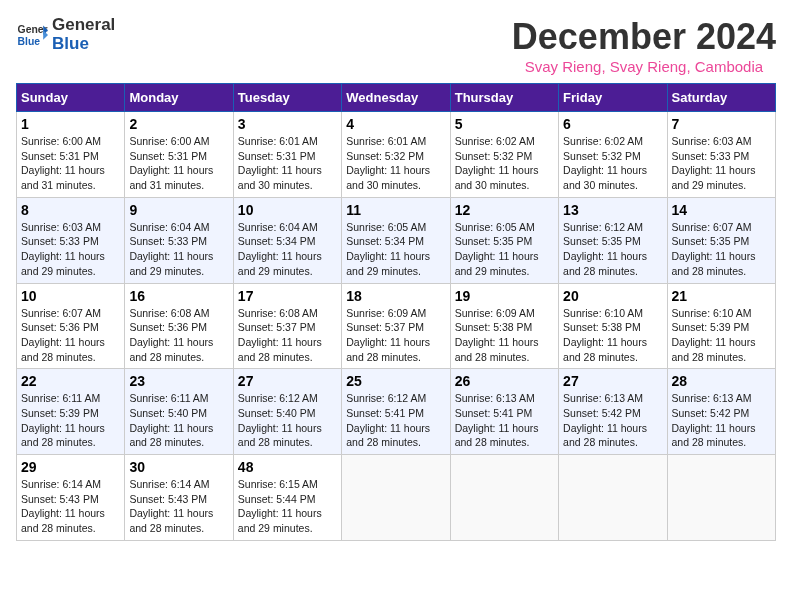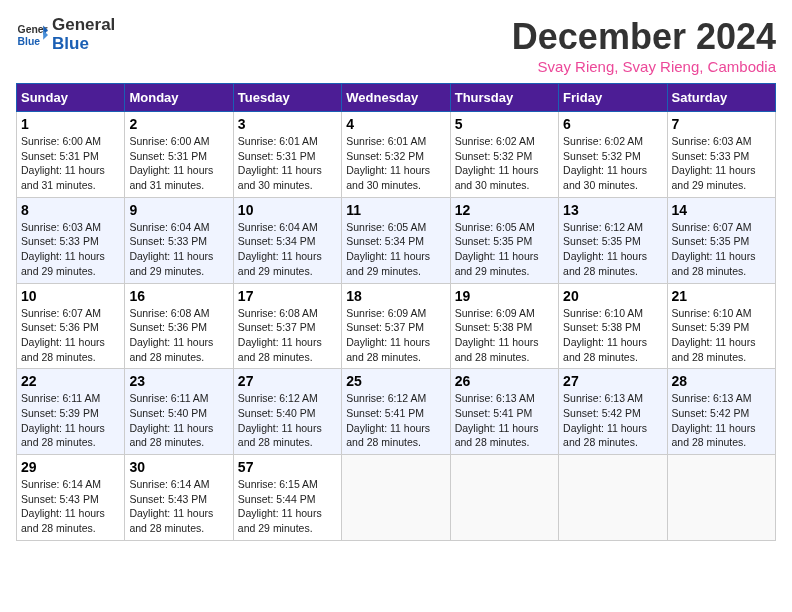--- a/index.html
+++ b/index.html
@@ -19,21 +19,21 @@
     .logo {
       display: flex;
       align-items: center;
       gap: 4px;
     }
     .logo-icon {
       width: 32px;
       height: 32px;
     }
     .title-area {
-      text-align: right;
+      text-align: center;
     }
     .month-title {
       font-size: 36px;
       font-weight: bold;
       color: #333;
     }
     .location-title {
       font-size: 15px;
       color: #ec4899;
     }
@@ -325,21 +325,21 @@
 and 28 minutes.</div>
         </td>
         <td>
           <span class="day-num">30</span>
           <div class="day-info" style="white-space: pre-line;">Sunrise: 6:14 AM
 Sunset: 5:43 PM
 Daylight: 11 hours
 and 28 minutes.</div>
         </td>
         <td>
-          <span class="day-num">57</span>
+          <span class="day-num">48</span>
           <div class="day-info" style="white-space: pre-line;">Sunrise: 6:15 AM
 Sunset: 5:44 PM
 Daylight: 11 hours
 and 29 minutes.</div>
         </td>
         <td class="empty-cell"></td>
         <td class="empty-cell"></td>
         <td class="empty-cell"></td>
         <td class="empty-cell"></td>
       </tr>

